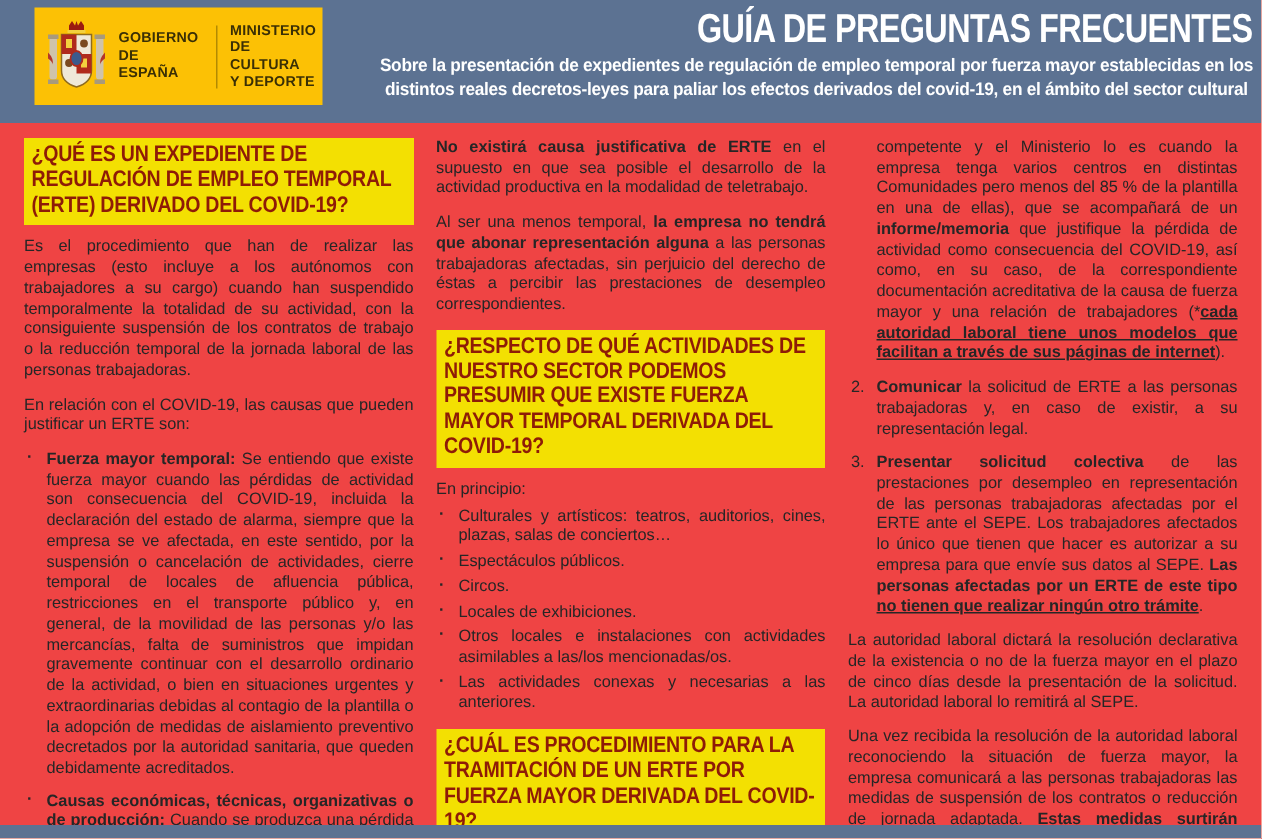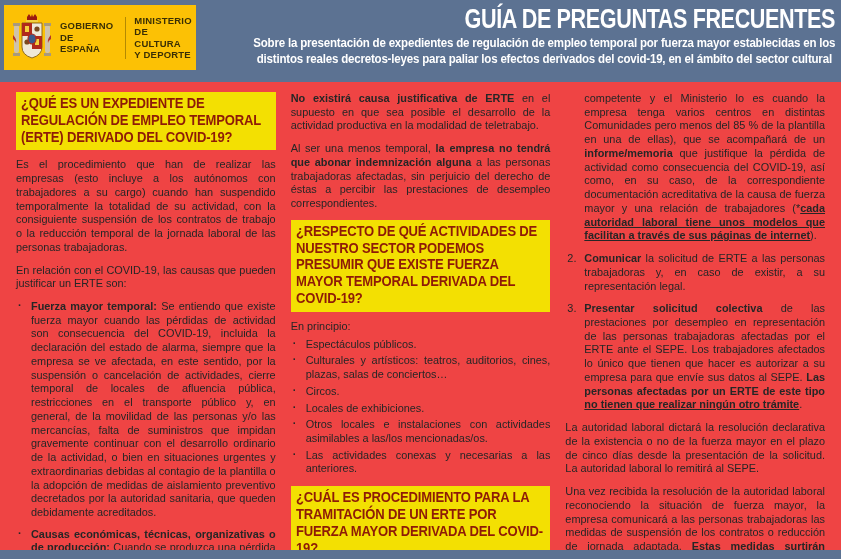--- a/index.html
+++ b/index.html
@@ -2,21 +2,21 @@
 <html><head>
 <meta charset="utf-8">
 <style>
   * { box-sizing: border-box; margin: 0; padding: 0; }
   html,body { width: 841px; height: 559px; }
   body { font-family: "Liberation Sans", sans-serif; }
   .page { width: 841px; height: 559px; display: flex; flex-direction: column; overflow: hidden; background: #fbd8ac; }
 
   
   .header { flex: none; height: 82px; background: #5c7292; position: relative; }
-  .logo { position: absolute; left: 4px; top: 5px; width: 192px; height: 65px; background: #fcc105; display: flex; align-items: center; }
+  .logo { position: absolute; left: 23px; top: 5px; width: 192px; height: 65px; background: #fcc105; display: flex; align-items: center; }
   .logo-arms { width: 40px; height: 50px; margin-left: 8px; flex: none; }
   .logo-cell { padding: 0 8px; color: #3a2f05; font-weight: bold; font-size: 9.5px; line-height: 1.2; letter-spacing: .2px; }
   .logo-cell.gov { padding-right: 12px; }
   .logo-divider { width: 1px; height: 42px; background: rgba(90,70,0,.45); flex: none; }
 
   .header-right { position: absolute; right: 6px; top: 5px; display: flex; flex-direction: column; align-items: flex-end; justify-content: flex-end; }
   .page-title { color: #ffffff; font-weight: bold; font-size: 27px; line-height: 1.05; white-space: nowrap; letter-spacing: -.5px; transform: scaleX(.8); transform-origin: 100% 50%; }
   .page-subtitle { margin-top: 3px; color: #ffffff; font-weight: bold; font-size: 12px; line-height: 1.3; text-align: center; letter-spacing: -.2px; transform: scaleX(.96); transform-origin: 100% 0; }
   .page-subtitle div { white-space: nowrap; }
 
@@ -100,28 +100,28 @@
       <p class="para"><span>Es el procedimiento que han de realizar las empresas (esto incluye a los autónomos con trabajadores a su cargo) cuando han suspendido temporalmente la totalidad de su actividad, con la consiguiente suspensión de los contratos de trabajo o la reducción temporal de la jornada laboral de las personas trabajadoras.</span></p>
       <p class="para"><span>En relación con el COVID-19, las causas que pueden justificar un ERTE son:</span></p>
       <ul class="dots">
         <li><span style="font-weight: bold;">Fuerza mayor temporal:</span><span> Se entiendo que existe fuerza mayor cuando las pérdidas de actividad son consecuencia del COVID-19, incluida la declaración del estado de alarma, siempre que la empresa se ve afectada, en este sentido, por la suspensión o cancelación de actividades, cierre temporal de locales de afluencia pública, restricciones en el transporte público y, en general, de la movilidad de las personas y/o las mercancías, falta de suministros que impidan gravemente continuar con el desarrollo ordinario de la actividad, o bien en situaciones urgentes y extraordinarias debidas al contagio de la plantilla o la adopción de medidas de aislamiento preventivo decretados por la autoridad sanitaria, que queden debidamente acreditados.</span></li>
         <li><span style="font-weight: bold;">Causas económicas, técnicas, organizativas o de producción:</span><span> Cuando se produzca una pérdida de actividad o ingresos, pero la causa que los origine no sea ajena a la esfera de decisión empresarial, por no encontrarse en los supuestos recogidos en el apartado anterior.</span></li>
       </ul>
     </div>
 
     <div class="col">
       <p class="para"><span style="font-weight: bold;">No existirá causa justificativa de ERTE</span><span> en el supuesto en que sea posible el desarrollo de la actividad productiva en la modalidad de teletrabajo.</span></p>
-      <p class="para"><span>Al ser una menos temporal, </span><span style="font-weight: bold;">la empresa no tendrá que abonar indemnización alguna</span><span> a las personas trabajadoras afectadas, sin perjuicio del derecho de éstas a percibir las prestaciones de desempleo correspondientes.</span></p>
+      <p class="para"><span>Al ser una menos temporal, </span><span style="font-weight: bold;">la empresa no tendrá que abonar representación alguna</span><span> a las personas trabajadoras afectadas, sin perjuicio del derecho de éstas a percibir las prestaciones de desempleo correspondientes.</span></p>
       <div class="hl">
         <span class="hl-text">¿RESPECTO DE QUÉ ACTIVIDADES DE NUESTRO SECTOR PODEMOS PRESUMIR QUE EXISTE FUERZA MAYOR TEMPORAL DERIVADA DEL COVID-19?</span>
       </div>
       <p class="para" style="margin-bottom:4px;">En principio:</p>
       <ul class="dots tight">
+        <li>Culturales y artísticos: teatros, auditorios, cines, plazas, salas de conciertos…</li>
         <li>Espectáculos públicos.</li>
-        <li>Culturales y artísticos: teatros, auditorios, cines, plazas, salas de conciertos…</li>
         <li>Circos.</li>
         <li>Locales de exhibiciones.</li>
         <li>Otros locales e instalaciones con actividades asimilables a las/los mencionadas/os.</li>
         <li>Las actividades conexas y necesarias a las anteriores.</li>
       </ul>
       <div class="hl" style="margin-top:10px;">
         <span class="hl-text">¿CUÁL ES PROCEDIMIENTO PARA LA TRAMITACIÓN DE UN ERTE POR FUERZA MAYOR DERIVADA DEL COVID-19?</span>
       </div>
 
     </div>

